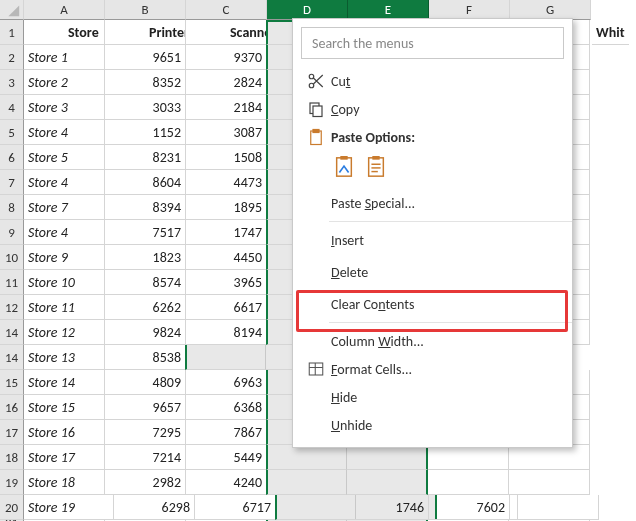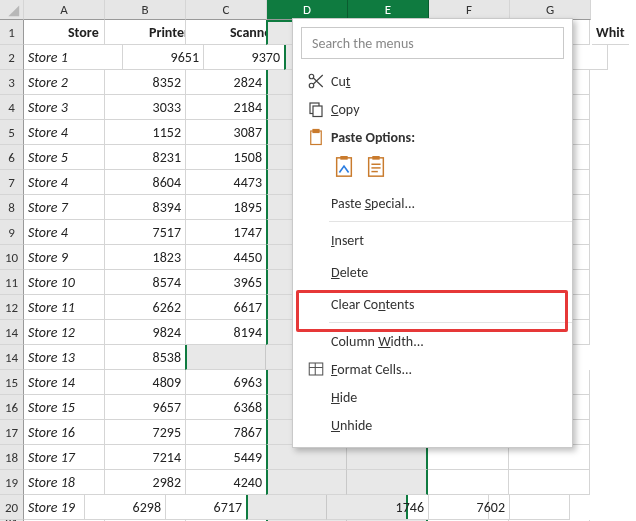--- a/index.html
+++ b/index.html
@@ -121,21 +121,21 @@
       <div class="row first">
         <div class="cell hdr txt" style="width: 81px;">Store</div>
         <div class="cell hdr" style="width: 81px;">Printer</div>
         <div class="cell hdr" style="width: 81px;">Scanner</div>
         <div class="cell selcol greenleft hdr" style="width: 81px;"></div>
         <div class="cell selcol greenright hdr" style="width: 81px;"></div>
         <div class="cell hdr" style="width: 81px;"></div>
         <div class="cell hdr" style="width: 81px;"></div>
       </div>
       <div class="row">
-        <div class="cell txt" style="width: 99px;">Store 1</div>
+        <div class="cell txt" style="width: 81px;">Store 1</div>
         <div class="cell num" style="width: 81px;">9651</div>
         <div class="cell num" style="width: 81px;">9370</div>
         <div class="cell selcol greenleft" style="width: 81px;"></div>
         <div class="cell selcol greenright" style="width: 81px;"></div>
         <div class="cell" style="width: 81px;"></div>
         <div class="cell" style="width: 81px;"></div>
       </div>
       <div class="row">
         <div class="cell txt" style="width: 81px;">Store 2</div>
         <div class="cell num" style="width: 81px;">8352</div>
@@ -282,21 +282,21 @@
       <div class="row">
         <div class="cell txt" style="width: 81px;">Store 18</div>
         <div class="cell num" style="width: 81px;">2982</div>
         <div class="cell num" style="width: 81px;">4240</div>
         <div class="cell selcol greenleft" style="width: 81px;"></div>
         <div class="cell selcol greenright" style="width: 81px;"></div>
         <div class="cell" style="width: 81px;"></div>
         <div class="cell" style="width: 81px;"></div>
       </div>
       <div class="row">
-        <div class="cell txt" style="width: 61px;">Store 19</div>
+        <div class="cell txt" style="width: 90px;">Store 19</div>
         <div class="cell num" style="width: 81px;">6298</div>
         <div class="cell num" style="width: 81px;">6717</div>
         <div class="cell selcol greenleft" style="width: 81px;"></div>
         <div class="cell selcol greenright" style="width: 81px;"></div>
         <div class="cell" style="width: 81px;"></div>
         <div class="cell" style="width: 81px;"></div>
       </div>
       <div class="row" style="height: 6px;">
         <div class="cell txt" style="width: 81px; height: 6px; line-height: 25px; overflow: hidden;">Store 20</div>
         <div class="cell num" style="width: 81px; height: 6px; line-height: 25px; overflow: hidden;">7413</div>

